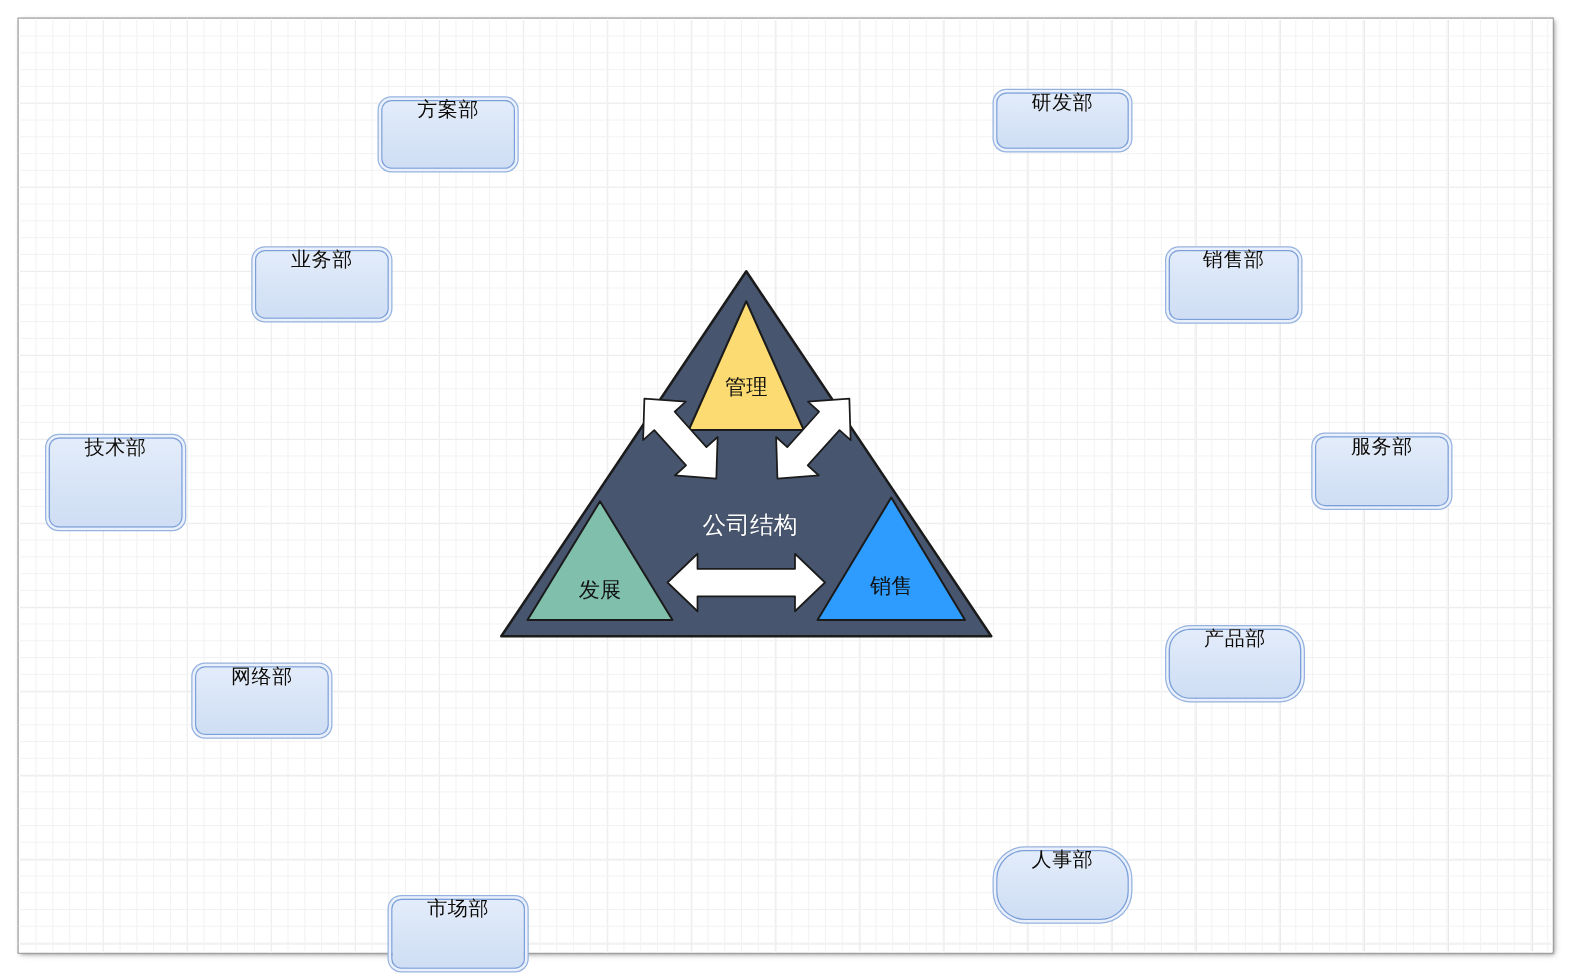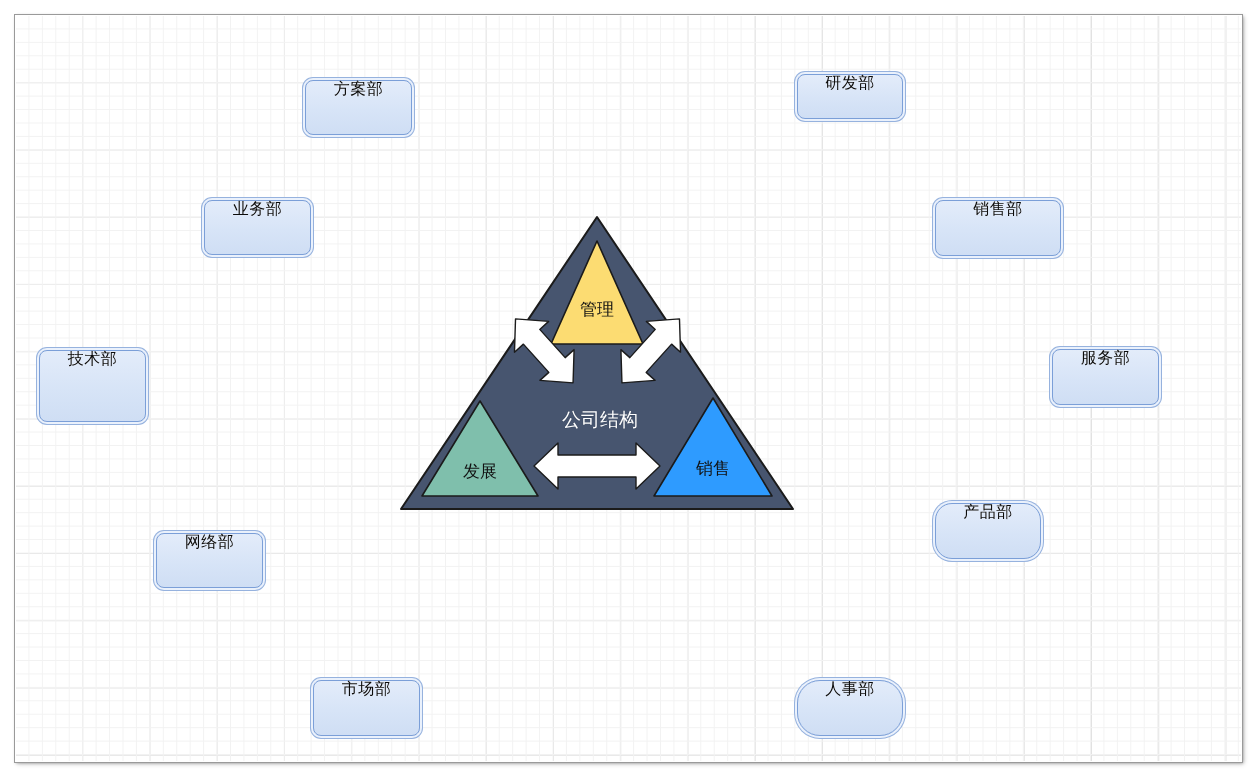--- a/index.html
+++ b/index.html
@@ -108,36 +108,36 @@
     <div id="dept-layer">
         <div class="dept-box" style="left: 290px; top: 65px; width: 107px; height: 55px;">
           <span class="dept-label">方案部</span>
         </div>
         <div class="dept-box" style="left: 782px; top: 59px; width: 106px; height: 45px;">
           <span class="dept-label">研发部</span>
         </div>
         <div class="dept-box" style="left: 141px; top: 185px; width: 107px; height: 55px; margin-left: 48px;">
           <span class="dept-label">业务部</span>
         </div>
-        <div class="dept-box" style="left: 920px; top: 185px; width: 126px; height: 56px;">
+        <div class="dept-box" style="left: 920px; top: 185px; width: 104px; height: 56px;">
           <span class="dept-label">销售部</span>
         </div>
         <div class="dept-box" style="left: 24px; top: 335px; width: 107px; height: 72px;">
           <span class="dept-label">技术部</span>
         </div>
         <div class="dept-box" style="left: 1037px; top: 334px; width: 107px; height: 56px;">
           <span class="dept-label">服务部</span>
         </div>
         <div class="dept-box" style="left: 141px; top: 494px; width: 107px; height: 55px; margin-top: 24px;">
           <span class="dept-label">网络部</span>
         </div>
         <div class="dept-box" style="left: 920px; top: 488px; width: 106px; height: 56px; border-radius: 17px;">
           <span class="dept-label">产品部</span>
         </div>
-        <div class="dept-box" style="left: 298px; top: 665px; width: 107px; height: 56px;">
+        <div class="dept-box" style="left: 298px; top: 704px; width: 107px; height: 56px;">
           <span class="dept-label">市场部</span>
         </div>
         <div class="dept-box" style="left: 782px; top: 665px; width: 106px; height: 56px; border-radius: 23px;">
           <span class="dept-label">人事部</span>
         </div>
       </div>
 
     <div id="triangle-group">
       <svg width="405" height="310" viewBox="0 0 405 310" xmlns="http://www.w3.org/2000/svg">
 

